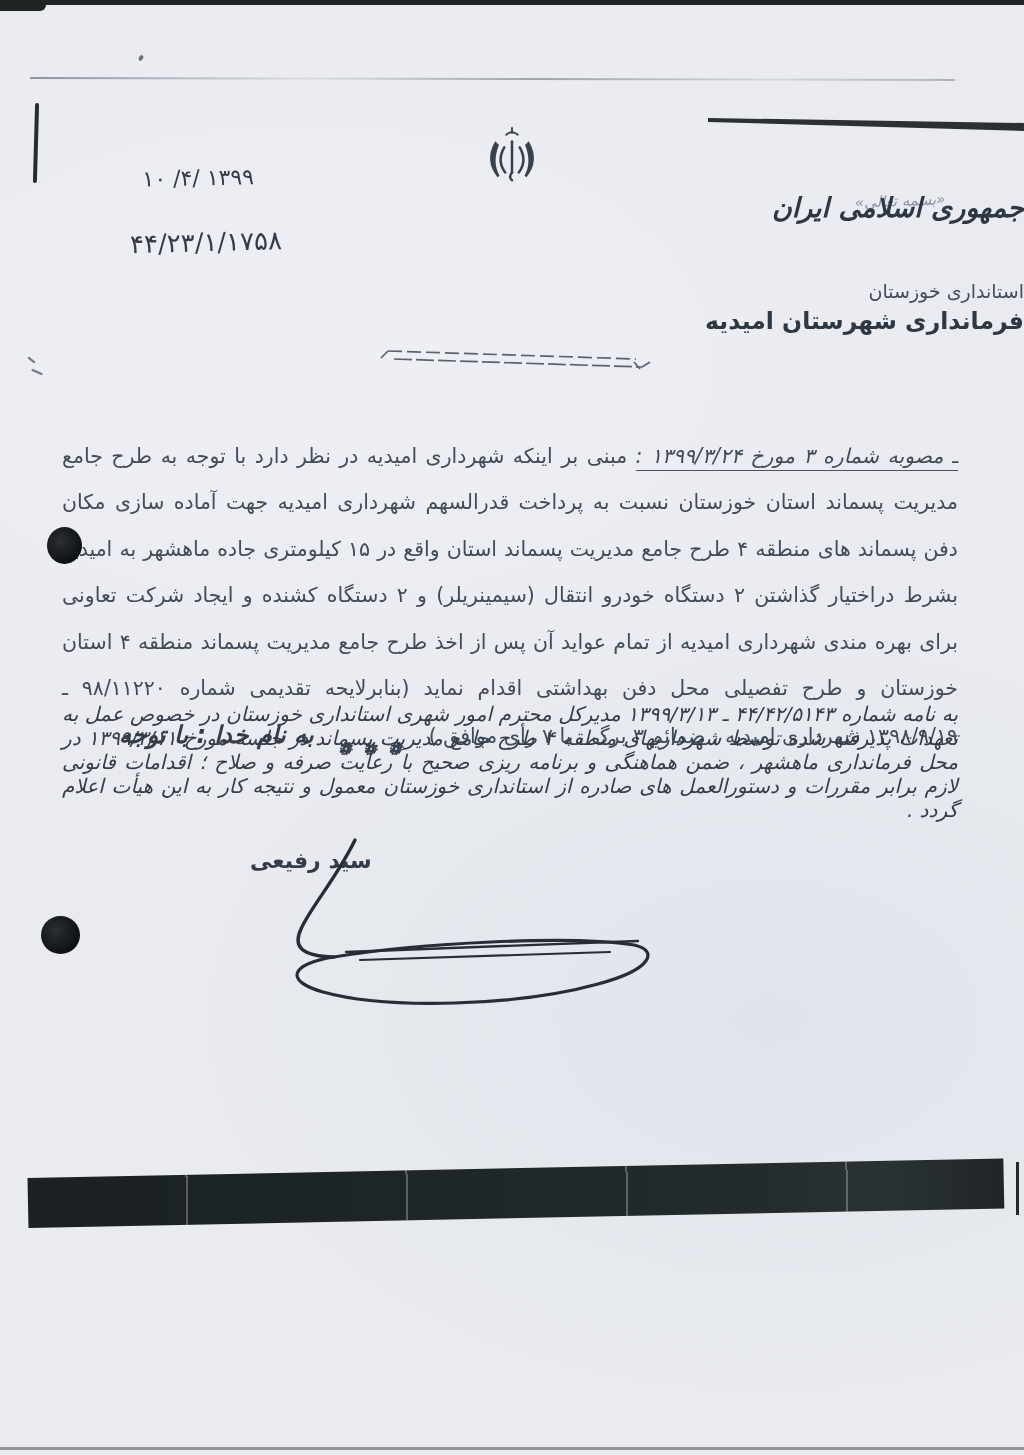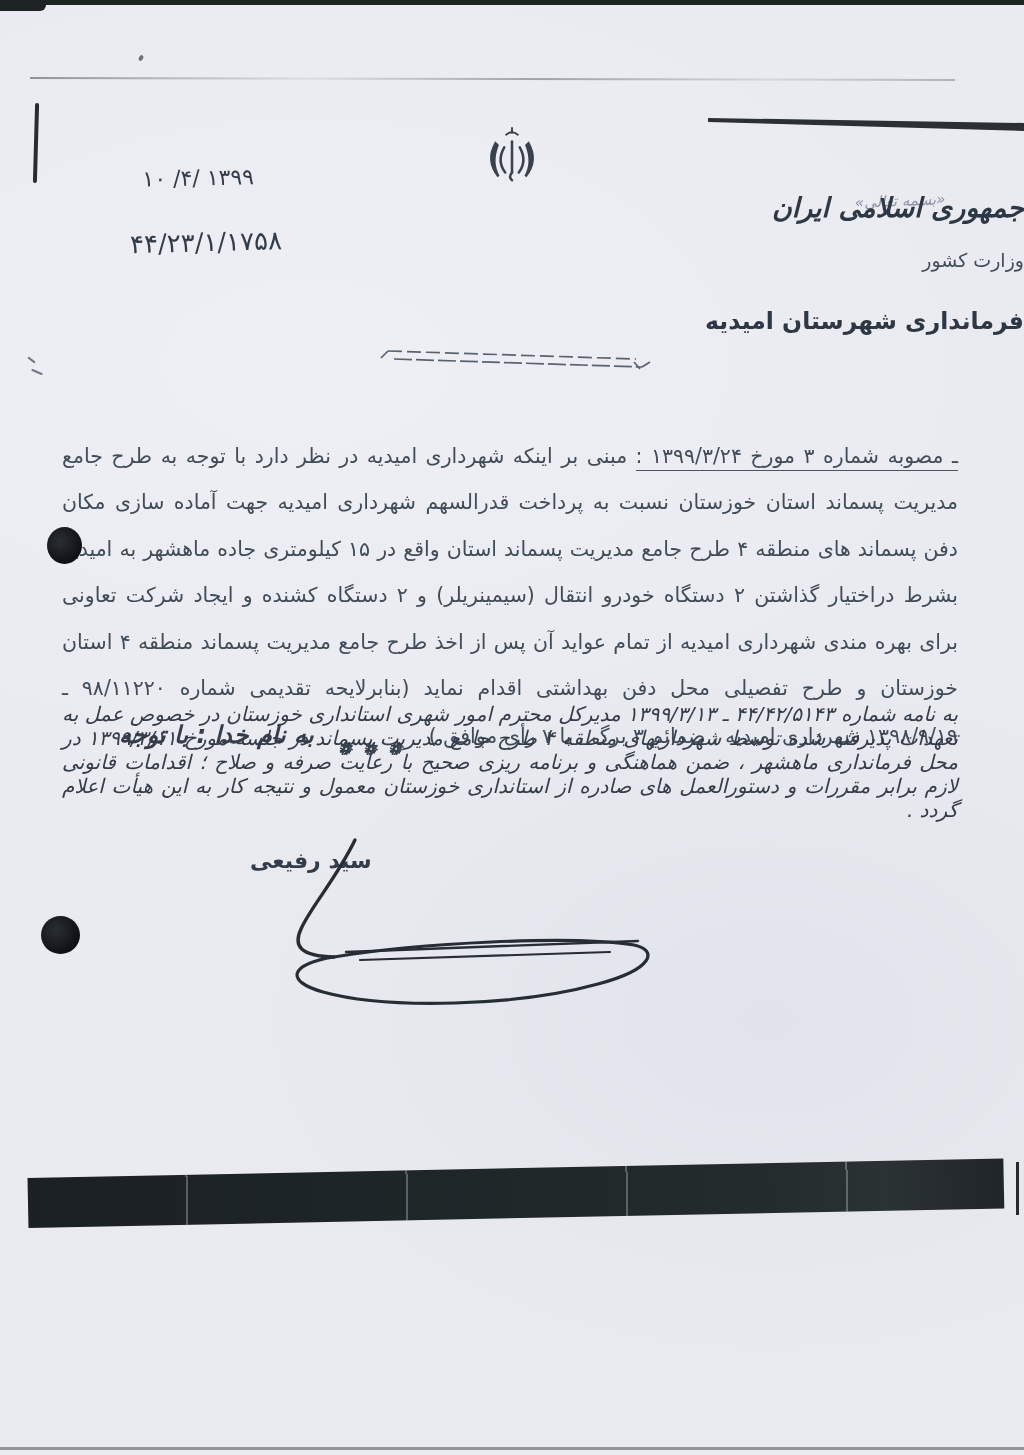--- a/index.html
+++ b/index.html
@@ -41,21 +41,21 @@
   .center-line{left:0;width:100%;text-align:right;}
   .emblem{left:50%;top:126px;margin-left:-31px;width:62px;height:62px;}
   .republic{top:192px;font-size:27px;font-weight:700;font-style:italic;color:var(--ink_dark);letter-spacing:1px;}
   .ministry{top:249px;font-size:19px;color:#424d5b;letter-spacing:2px;}
   .province{top:280px;font-size:19px;color:#424d5b;letter-spacing:1px;}
   .county{top:307px;font-size:23.5px;font-weight:700;color:var(--ink_dark);}
   .divider{left:372px;top:346px;width:290px;height:28px;}
   
   .para{left:62px;width:896px;text-align:justify;color:var(--ink);}
   .p1{top:412px;font-size:20.5px;line-height:46.5px;}
-  .underlined{border-bottom:1.6px solid #4a5462;padding-bottom:2px;}
+  .underlined{border-bottom:1.6px solid #4a5462;padding-bottom:2px;font-style:italic;}
   .stars{display:inline-block;margin:0 20px;white-space:nowrap;transform:translateY(1px);}
   .hash-star{position:relative;display:inline-block;width:17px;height:16px;margin:0 4px;color:var(--ink_mid);}
   .hash-star i{font-style:normal;font-weight:700;font-size:17px;position:absolute;left:1px;top:-2px;}
   .hash-star i.r{transform:rotate(28deg);}
   .invocation{font-style:italic;font-weight:700;font-size:24px;color:#343d49;}
   .p2{top:682px;font-size:20px;line-height:24px;font-style:italic;color:#343d49;}
   
   .sig-name{left:250px;top:848px;width:200px;text-align:left;font-size:22px;font-weight:700;color:var(--hand);}
   .sig-title{left:88px;top:898px;width:384px;font-size:21px;font-weight:700;color:#323c48;}
   .sig-svg{left:238px;top:824px;width:430px;height:212px;}
@@ -88,21 +88,21 @@
       <path d="M22 22 Q14 36 23 48"></path>
       <path d="M38 22 Q46 36 37 48"></path>
       <path d="M30 16 L30 48"></path>
       <path d="M30 48 q-4 5 0 8"></path>
       <path d="M24 9 Q30 4 36 9" stroke-width="2"></path>
       <path d="M30 2 L30 7" stroke-width="2"></path>
     </g>
   </svg>
 
   <div class="abs center-line republic">جمهوری اسلامی ایران</div>
-  <div class="abs center-line ministry">وزارت کشور</div>
+  <div class="abs center-line province">استانداری خوزستان</div>
   <div class="abs center-line county">فرمانداری شهرستان امیدیه</div>
 
   <svg class="abs divider" viewBox="0 0 290 28">
     <g fill="none" stroke="#4a5462" stroke-width="1.7" opacity=".9">
       <path d="M16 5 L264 13" stroke-dasharray="14 5"></path>
       <path d="M22 13 L270 21" stroke-dasharray="18 4"></path>
       <path d="M16 5 l-7 7"></path>
       <path d="M270 21 l8 -5"></path>
       <path d="M262 16 l6 7"></path>
     </g>

